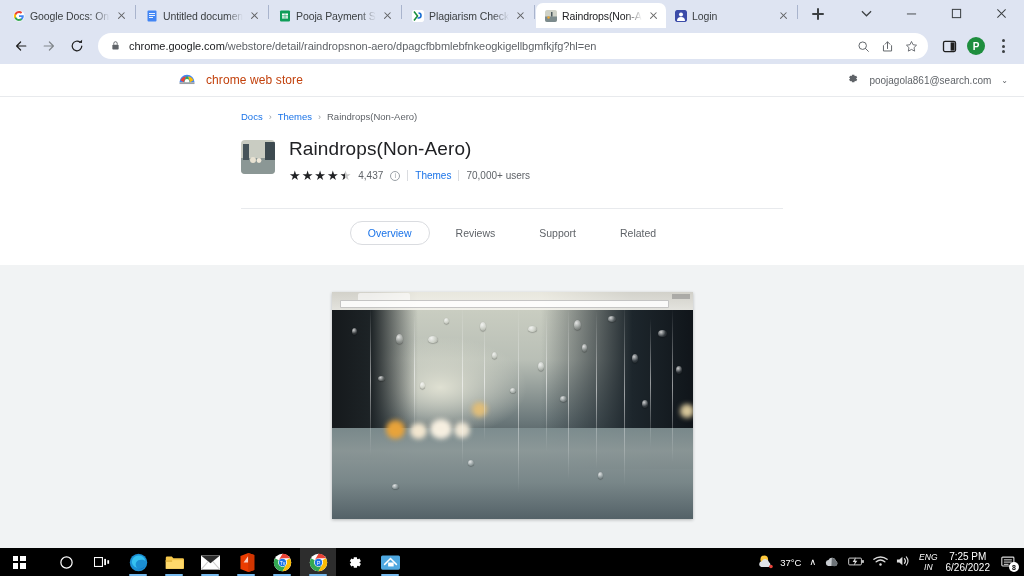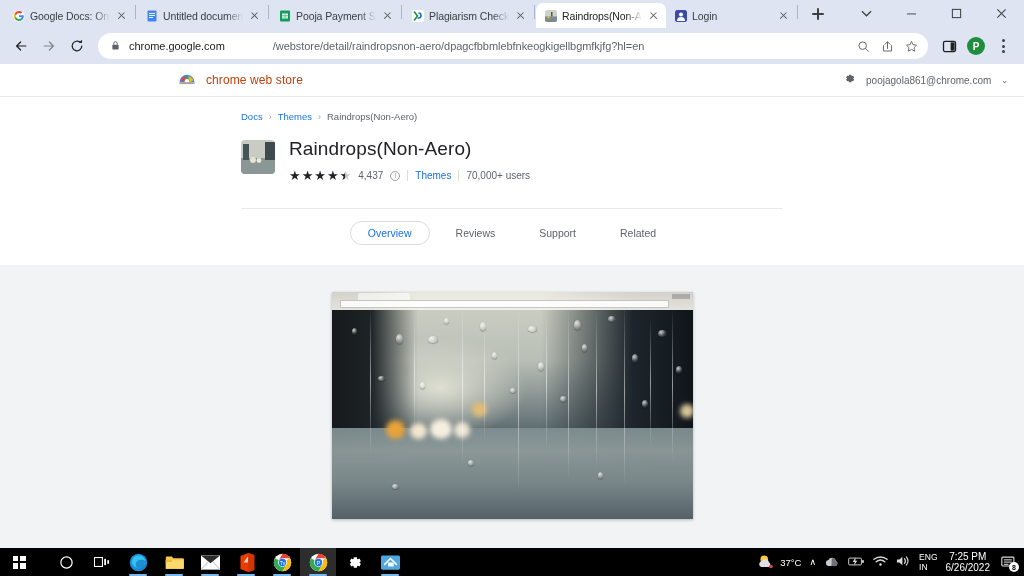--- a/index.html
+++ b/index.html
@@ -64,21 +64,21 @@
   .omnibox {
     flex:1 1 auto; height:26px; background:#ffffff; border-radius:14px;
     display:flex; align-items:center; padding:0 6px 0 12px; margin:0 6px; gap:8px;
     min-width:0;
   }
   .omnibox .url {
     font-size:11px; color:#202124; white-space:nowrap; overflow:hidden;
     flex:1 1 auto; letter-spacing:-0.05px;
   }
   .omnibox .url .host { color:#202124; }
-  .omnibox .url .path { color:#5f6368;padding-left:48px; }
+  .omnibox .url .path { color:#5f6368; }
   .obicons { display:flex; align-items:center; gap:2px; flex:0 0 auto; }
   .obicon { width:22px; height:22px; display:flex; align-items:center; justify-content:center; }
   .avatar {
     width:18px; height:18px; border-radius:50%; background:#1e8e3e; color:#fff;
     font-size:10px; display:flex; align-items:center; justify-content:center;
     font-weight:bold; margin:0 3px;
   }
   .kebab { width:20px; display:flex; flex-direction:column; align-items:center; gap:2.5px; }
   .kebab i { width:3px; height:3px; border-radius:50%; background:#3c4043; display:block; }
 
@@ -206,21 +206,21 @@
   .tb-icons { display:flex; align-items:center; gap:0px; margin-left:10px; }
   .tbi { width:36px; height:28px; display:flex; align-items:center; justify-content:center; position:relative; }
   .tbi.running::after {
     content:""; position:absolute; bottom:0; left:9px; width:18px; height:2px;
     background:#76b9ed; border-radius:1px;
   }
   .tbi.active { background:#2d2d2d; }
   .tray { margin-left:auto; display:flex; align-items:center; gap:8px; padding-right:6px; font-size:9.5px; }
   .tray .wx { display:flex; align-items:center; gap:6px; }
   .tray .chev { font-size:9px; }
-  .lang { line-height:10px; font-size:8.5px; }
+  .lang { text-align:center; line-height:10px; font-size:8.5px;font-style:italic; }
   .clock { text-align:center; line-height:11px; font-size:10px; }
   .notif { position:relative; width:20px; height:18px; display:flex; align-items:center; justify-content:center; }
   .notif .badge {
     position:absolute; right:-1px; bottom:-1px; background:#ffffff; color:#000;
     border-radius:50%; width:10px; height:10px; font-size:7px; display:flex;
     align-items:center; justify-content:center; font-weight:bold;
   }
 </style>
 </head>
 <body>
@@ -418,21 +418,21 @@
           </span>
           <span class="name">chrome web store</span>
         </div>
         <div class="cws-account">
           <span>
             <svg width="13" height="13" viewBox="0 0 20 20">
                 <path fill="#5f6368" d="M10 6.6a3.4 3.4 0 100 6.8 3.4 3.4 0 000-6.8zm0 5a1.6 1.6 0 110-3.2 1.6 1.6 0 010 3.2z"></path>
                 <path fill="#5f6368" d="M17.3 11.4l-1.5-.9a6.3 6.3 0 000-1l1.5-.9-1.7-3-1.6.7a6.1 6.1 0 00-.9-.5l-.2-1.7H9.1l-.2 1.7c-.3.1-.6.3-.9.5l-1.6-.7-1.7 3 1.5.9a6.3 6.3 0 000 1l-1.5.9 1.7 3 1.6-.7c.3.2.6.4.9.5l.2 1.7h3.8l.2-1.7c.3-.1.6-.3.9-.5l1.6.7 1.7-3z"></path>
               </svg>
           </span>
-          <span class="email">poojagola861@chrome.com</span>
+          <span class="email">poojagola861@search.com</span>
           <span class="caret">⌄</span>
         </div>
       </div>
 
       <div class="cws-body">
         <div class="inner">
 
           <div class="crumbs">
             <a href="#">Docs</a>
             <span class="sep">›</span>

